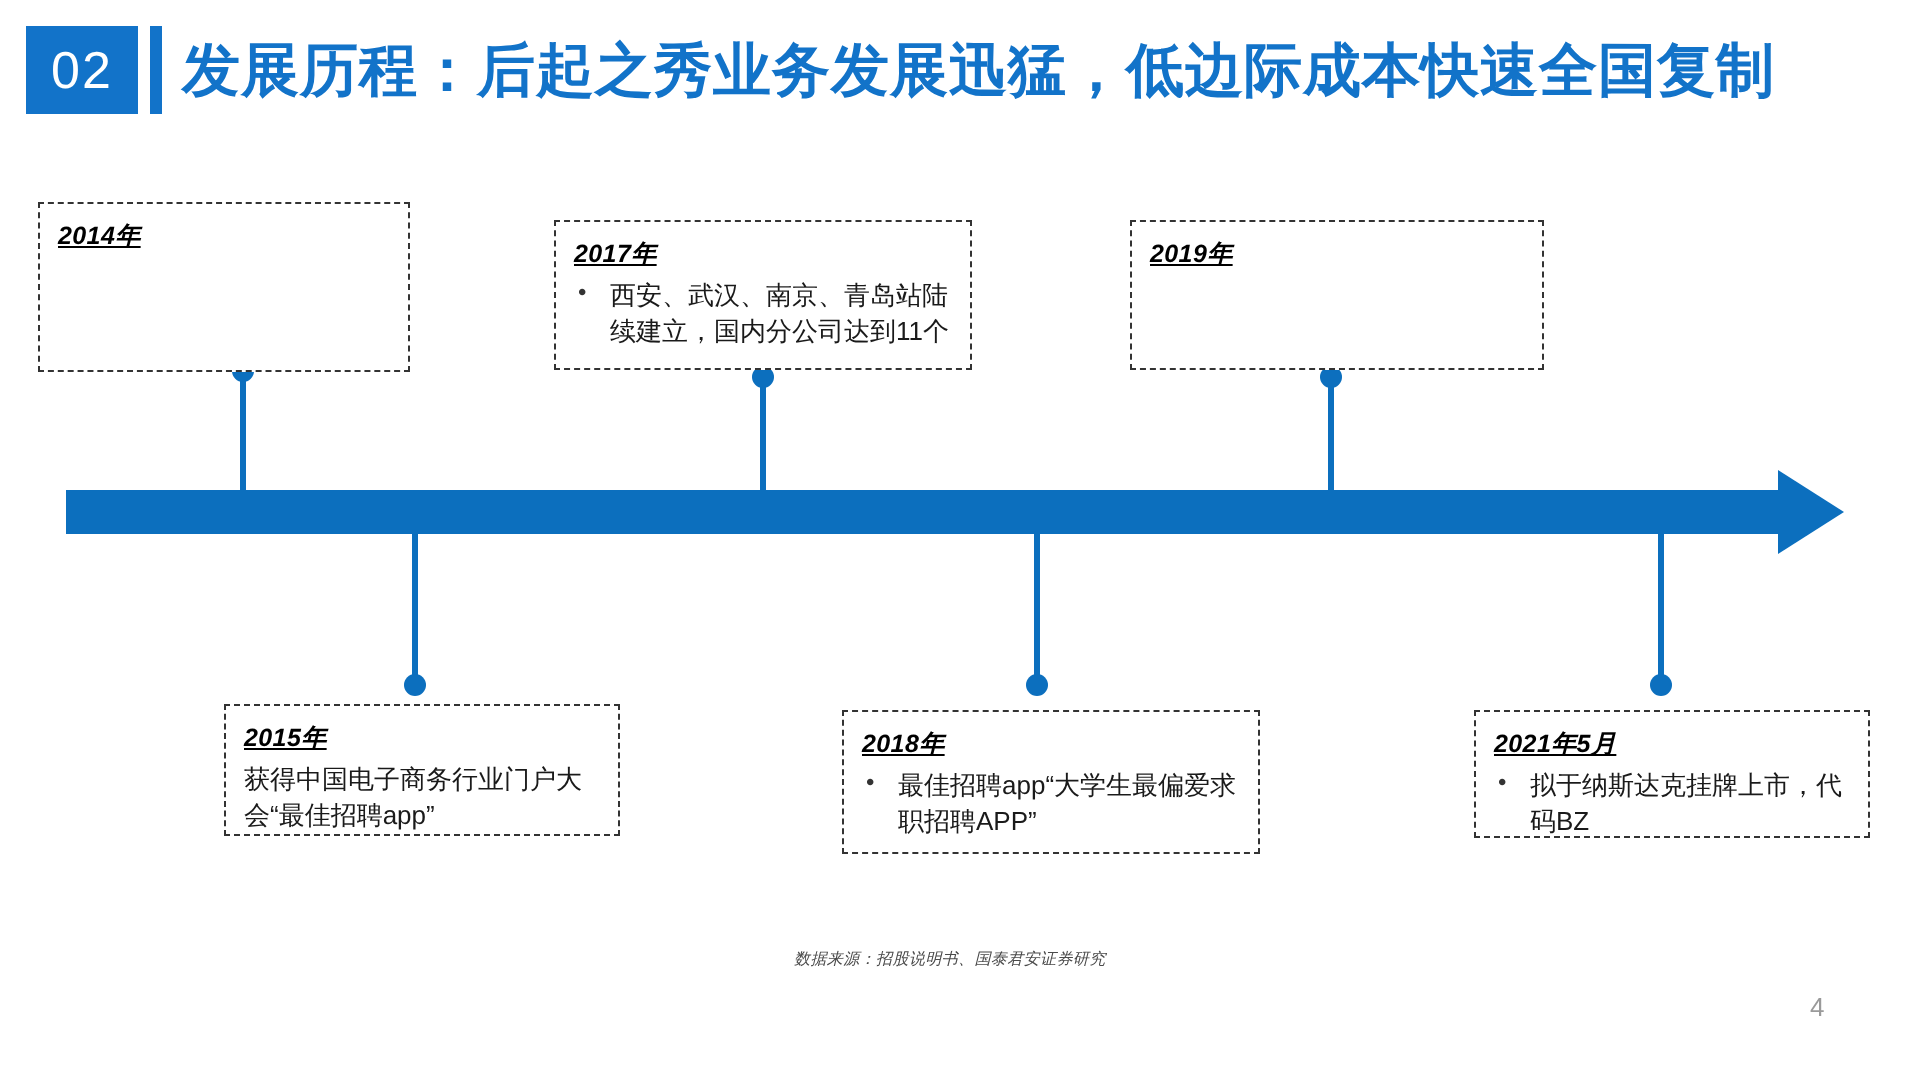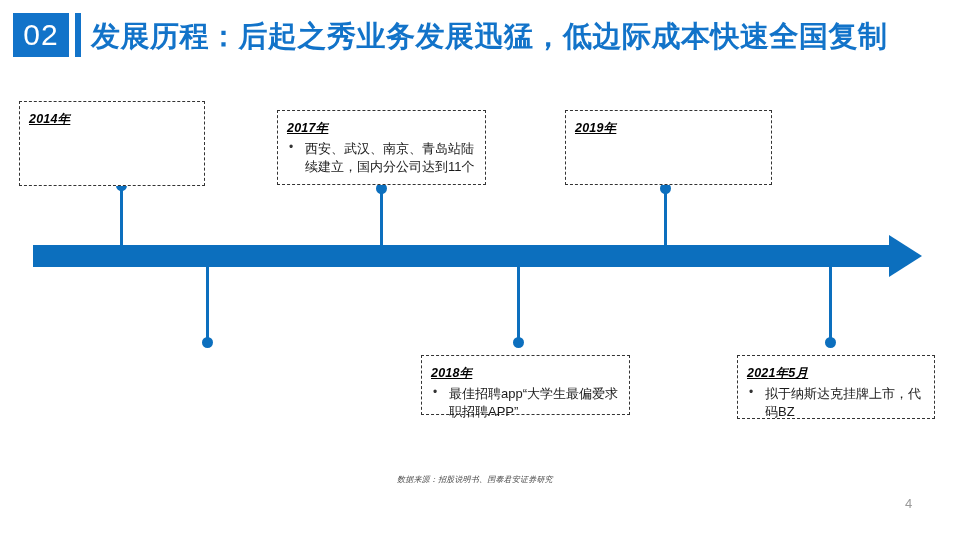--- a/index.html
+++ b/index.html
@@ -28,21 +28,21 @@
   }
 
   #section-number-box {
     position: absolute;
     left: 13px;
     top: 13px;
     width: 56px;
     height: 44px;
     background: #1273C9;
     color: #ffffff;
-    font-size: 30px;
+    font-size: 26px;
     font-weight: 400;
     line-height: 44px;
     text-align: center;
     letter-spacing: 1px;
   }
 
   #header-divider {
     position: absolute;
     left: 75px;
     top: 13px;
@@ -204,22 +204,26 @@
     <div class="card-body bulleted">
       <span class="bullet-glyph">•</span>
       <span>西安、武汉、南京、青岛站陆续建立，国内分公司达到11个</span>
     </div>
   </div>
 
   <div class="event-card" style="left:565px; top:110px; width:207px; height:75px;">
     <span class="card-year">2019年</span>
   </div>
 
-
-  <div class="event-card" style="left:421px; top:355px; width:209px; height:60px;">
+  <div class="event-card" style="left:112px; top:352px; width:198px; height:66px;">
+    <span class="card-year">2015年</span>
+    <div class="card-body">获得中国电子商务行业门户大会“最佳招聘app”</div>
+  </div>
+
+  <div class="event-card" style="left:421px; top:355px; width:209px; height:72px;">
     <span class="card-year">2018年</span>
     <div class="card-body bulleted">
       <span class="bullet-glyph">•</span>
       <span>最佳招聘app“大学生最偏爱求职招聘APP”</span>
     </div>
   </div>
 
   <div class="event-card" style="left:737px; top:355px; width:198px; height:64px;">
     <span class="card-year">2021年5月</span>
     <div class="card-body bulleted">

